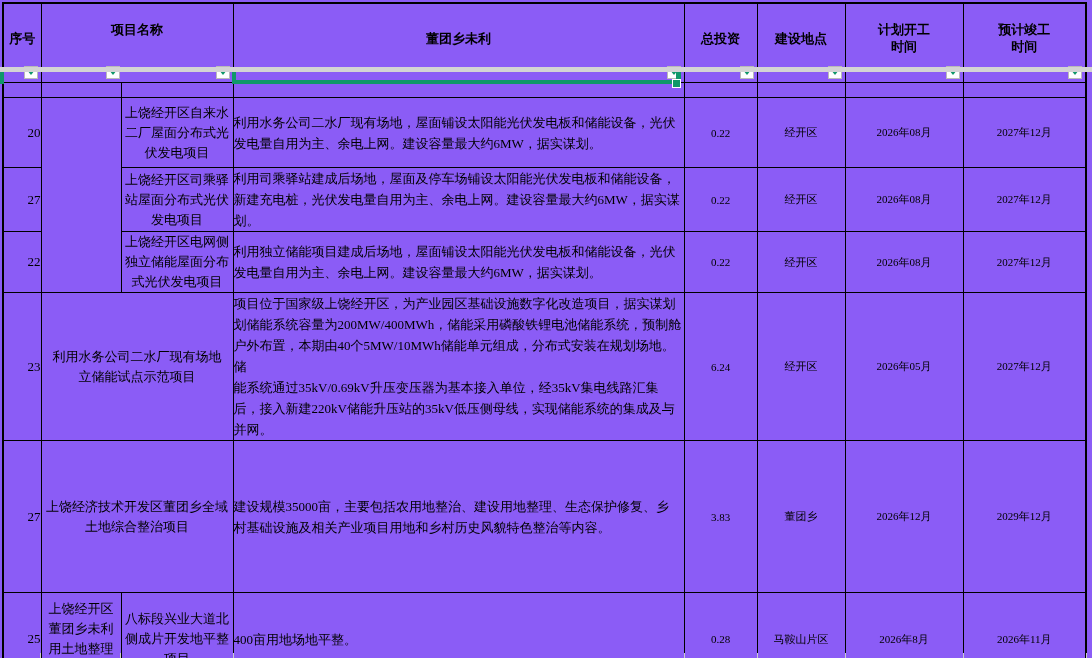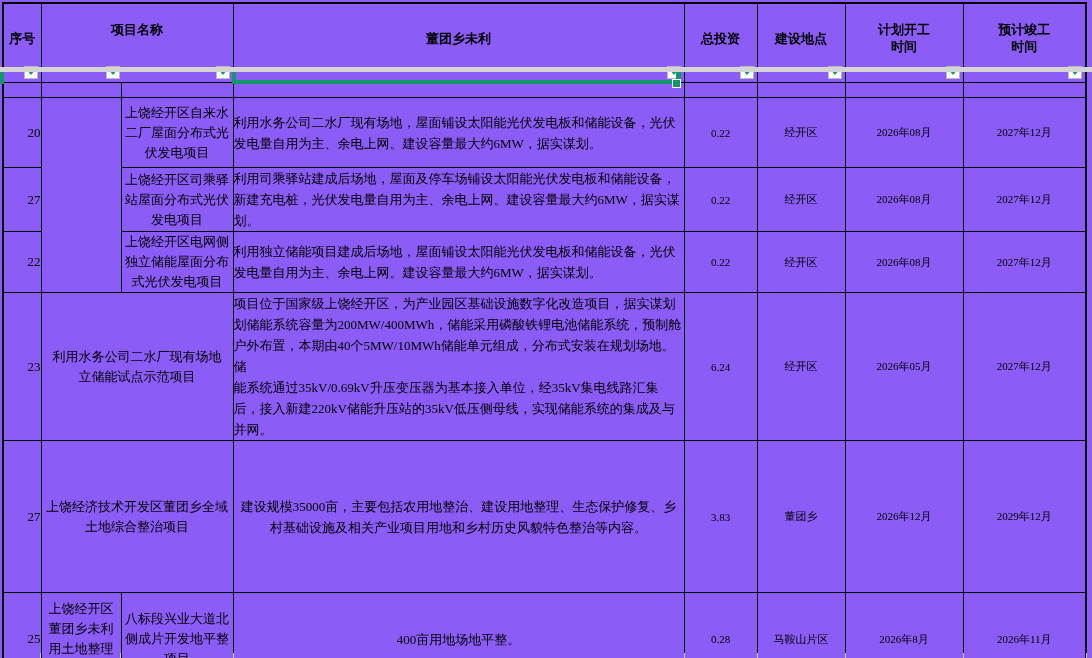--- a/index.html
+++ b/index.html
@@ -16,21 +16,21 @@
         border:1px solid #b9b9b9;display:flex;align-items:center;justify-content:center;box-sizing:border-box;}
   .fbtn.second{right:auto;left:64px;}
   .tri{width:0;height:0;border-left:4px solid transparent;border-right:4px solid transparent;
        border-top:5px solid #10986a;}
   
   tr.sliver td{height:14px;}
   
   td.c-no{ text-align:right;font-size:13px;}
   td.c-name{text-align:center;font-size:13px;line-height:20px;white-space:pre-line;padding:0 2px;margin-left:26px;}
   td.c-content{font-size:13px;line-height:21px;white-space:pre-line;padding:1px 3px;}
-  td.c-content.al{text-align:center;}
+  td.c-content.al{text-align:left;}
   td.c-inv,td.c-loc,td.c-date{text-align:center;font-size:11px;}
   
   .split-band{position:absolute;left:0;top:67px;width:1092px;height:5px;background:#d4d4d4;}
   .sel-rowmark{position:absolute;left:0;top:72px;width:4px;height:12px;background:#10986a;}
   .sel-left{position:absolute;left:232px;top:72px;width:4px;height:12px;background:#10986a;}
   .sel-bottom{position:absolute;left:232px;top:80px;width:440px;height:4px;background:#10986a;}
   .sel-right{position:absolute;left:676px;top:72px;width:5px;height:8px;background:#10986a;}
   .sel-handle{position:absolute;left:672px;top:79px;width:9px;height:9px;background:#10986a;
               border:1px solid #fff;box-sizing:border-box;}
   .stub{position:absolute;top:653px;width:1px;height:5px;background:#cccccc;}

